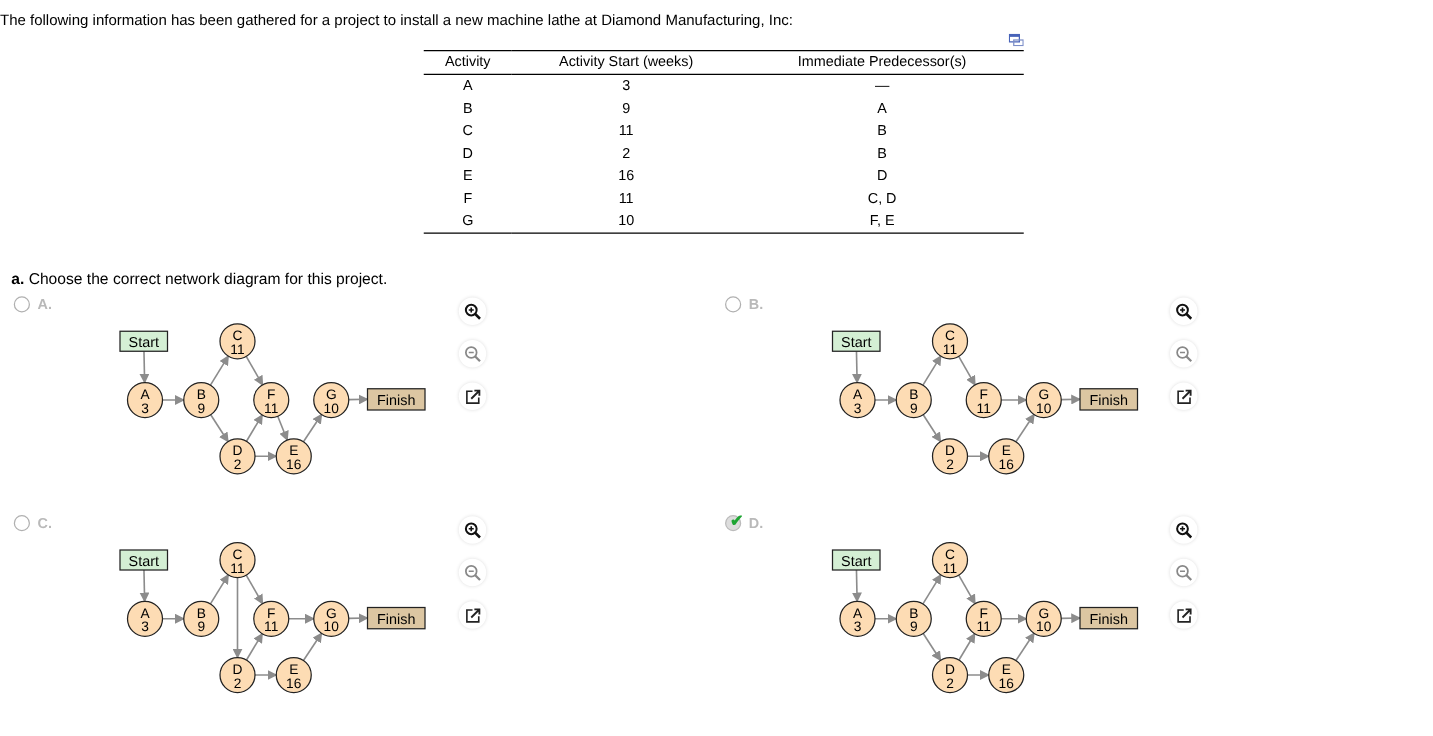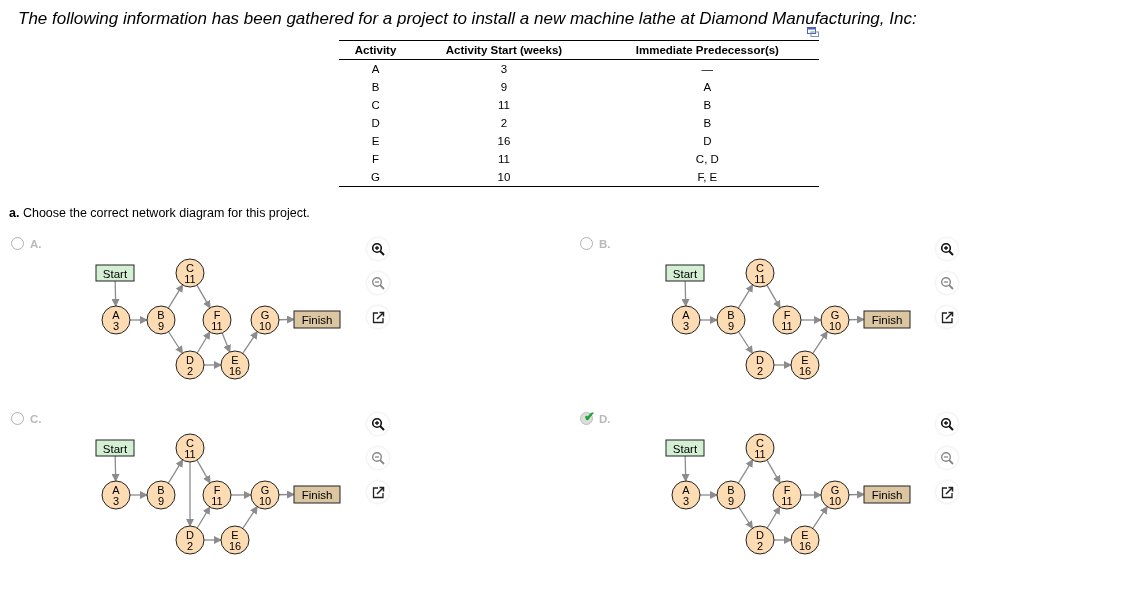--- a/index.html
+++ b/index.html
@@ -1,24 +1,24 @@
 <!DOCTYPE html>
 <html><head>
 <meta charset="utf-8">
 <style>
   html, body { margin:0; padding:0; background:#fff; }
   body { width:1146px; height:589px; position:relative; overflow:hidden;
          font-family:"Liberation Sans", sans-serif; color:#000; }
-  .intro { position:absolute; left:18px; top:9px; font-size:17px;font-style:italic; }
+  .intro { position:absolute; left:0; top:9px; font-size:12px; }
   .popout { position:absolute; left:807px; top:27px; width:12px; height:10px; }
   table.data { position:absolute; left:339px; top:40px; width:480px; border-collapse:collapse;
                font-size:11.5px; border-top:1.5px solid #000; border-bottom:1.5px solid #000; }
-  table.data th { font-weight:bold; padding:3px 4px 3px 4px; border-bottom:1.5px solid #000; white-space:nowrap; }
+  table.data th { font-weight:normal; padding:3px 4px 3px 4px; border-bottom:1.5px solid #000; white-space:nowrap; }
   table.data td { text-align:center; padding:0; height:18px; line-height:18px; }
-  .question { position:absolute; left:9px; top:206px; font-size:12.5px; }
+  .question { position:absolute; left:9px; top:216px; font-size:12.5px; }
   .question b { font-weight:bold; }
   .option { position:absolute; display:flex; align-items:center; font-size:11.5px; font-weight:bold; color:#b9b9b9; }
   .radio { width:11px; height:11px; border:1px solid #b0b0b0; border-radius:50%; margin-right:6px; position:relative; }
   .radio.sel { border-color:#bbb; background:#ddd; }
   .check { position:absolute; left:3px; top:-4px; color:#1ea533; font-size:13px; font-weight:bold; }
   .tools { position:absolute; width:22px; }
   .tool { width:22px; height:22px; border-radius:50%; display:flex; align-items:center; justify-content:center;
           margin-bottom:12px; box-shadow:0 0 3px #ddd; background:#fff; }
   svg text { font-family:"Liberation Sans", sans-serif; }
 </style>

